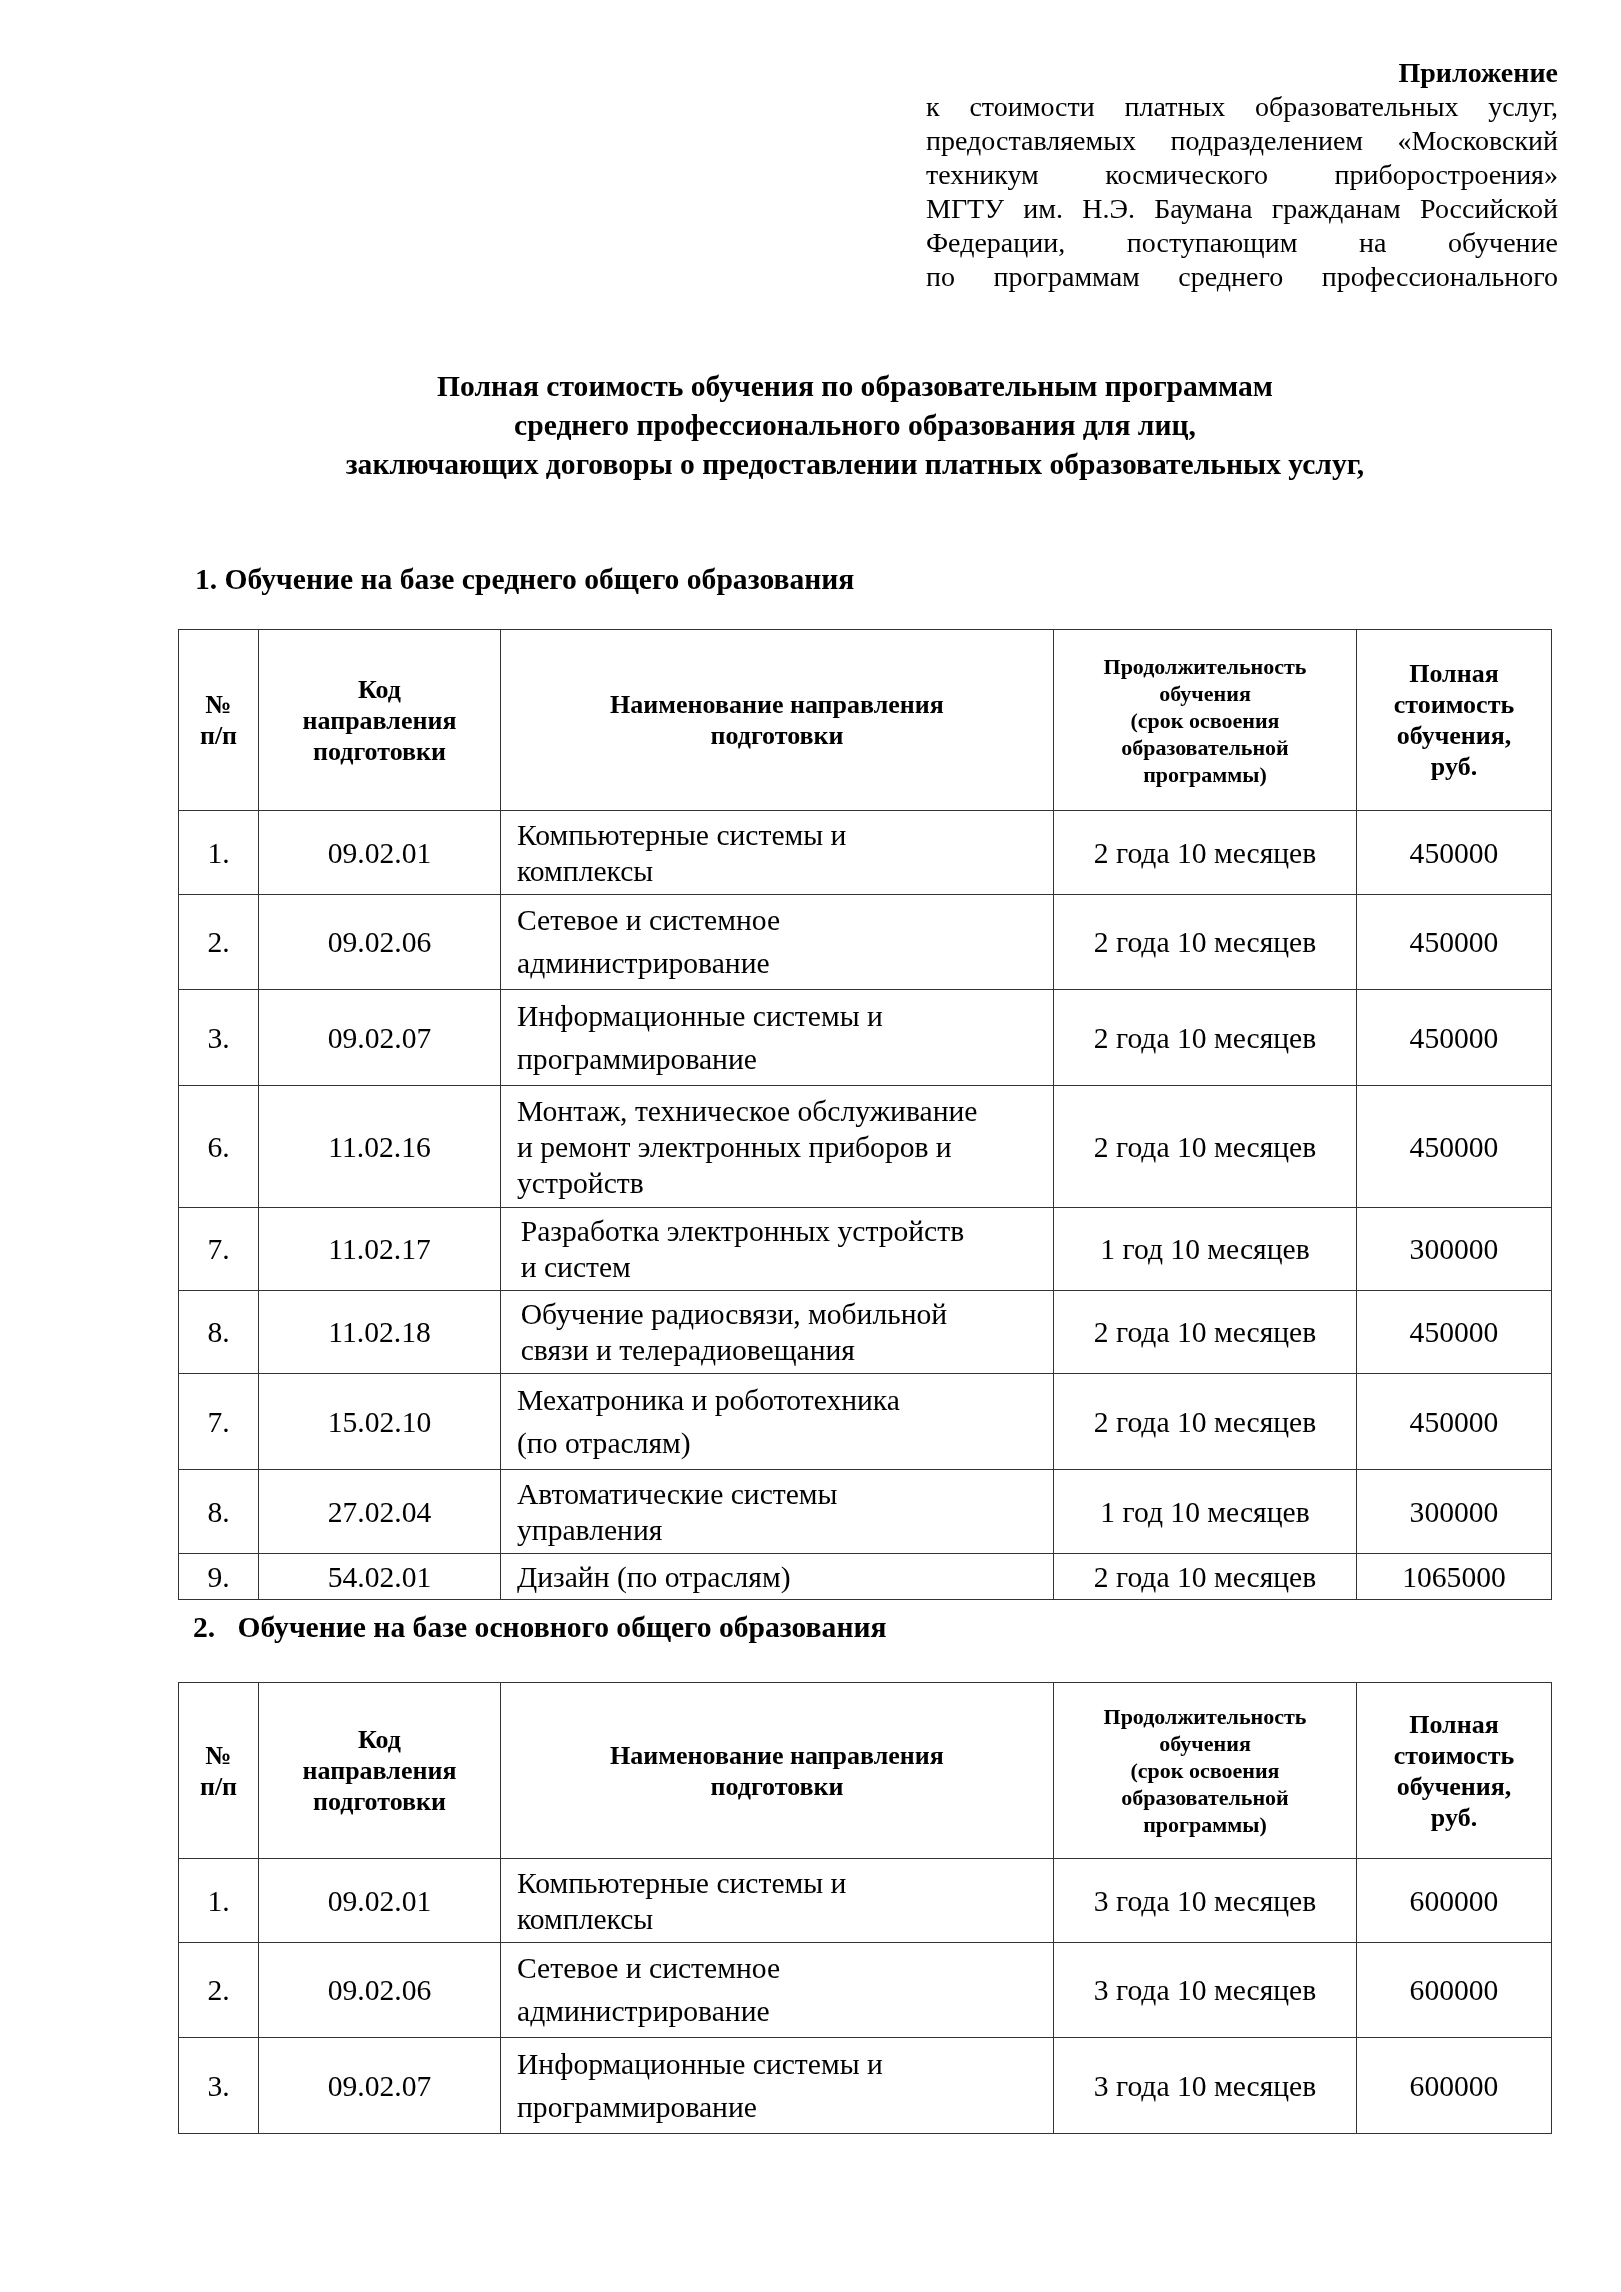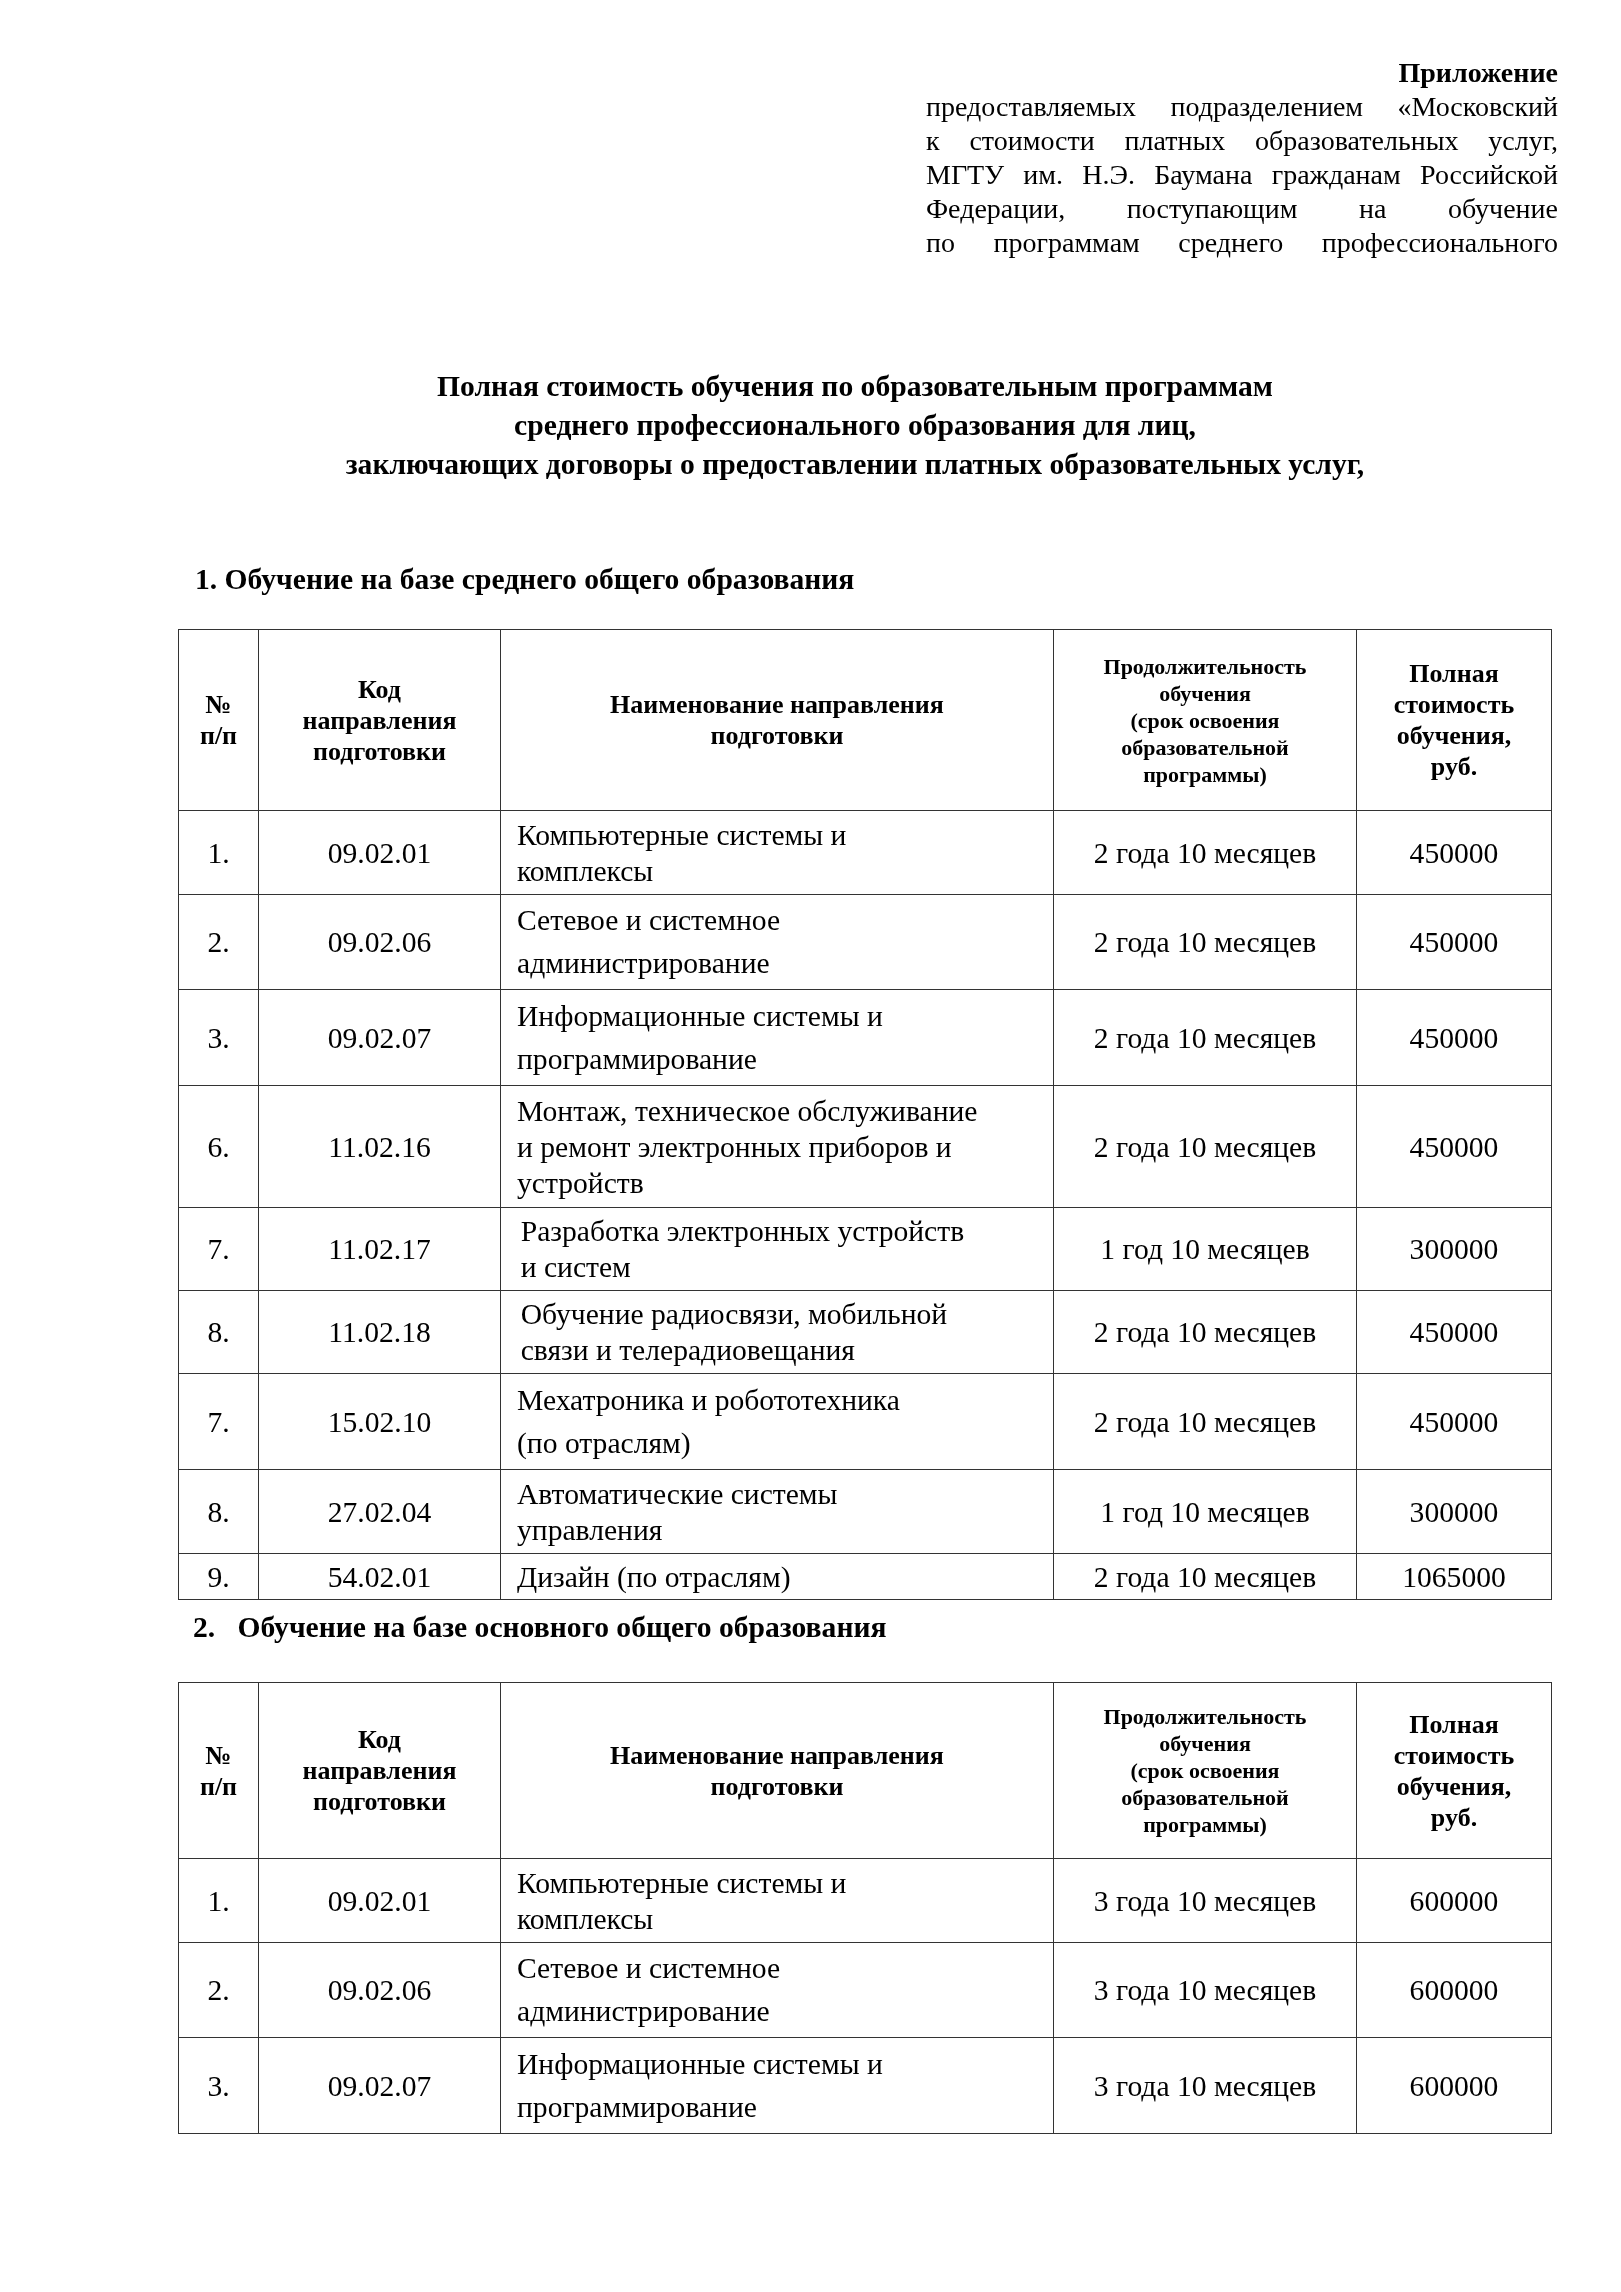--- a/index.html
+++ b/index.html
@@ -93,22 +93,23 @@
   .col-name { width: 553px; }
   .col-dur { width: 303px; }
   .col-cost { width: 195px; }
   .nl { display: block; }
 </style>
 </head>
 <body>
 
 <div class="appendix">
   <div class="app-title">Приложение</div>
+  <span class="app-line">к стоимости платных  образовательных  услуг,</span>
   <span class="app-line">предоставляемых  подразделением «Московский</span>
-  <span class="app-line">к стоимости платных  образовательных  услуг,</span>
+  <span class="app-line">техникум   космического   приборостроения»</span>
   <span class="app-line">МГТУ им. Н.Э. Баумана гражданам Российской</span>
   <span class="app-line">Федерации,   поступающим   на   обучение</span>
   <span class="app-line">по  программам  среднего  профессионального</span>
 </div>
 
 <div class="main-title">
   <div>Полная стоимость обучения по образовательным программам</div>
   <div>среднего профессионального образования для лиц,</div>
   <div>заключающих договоры о предоставлении платных образовательных услуг,</div>
 </div>

